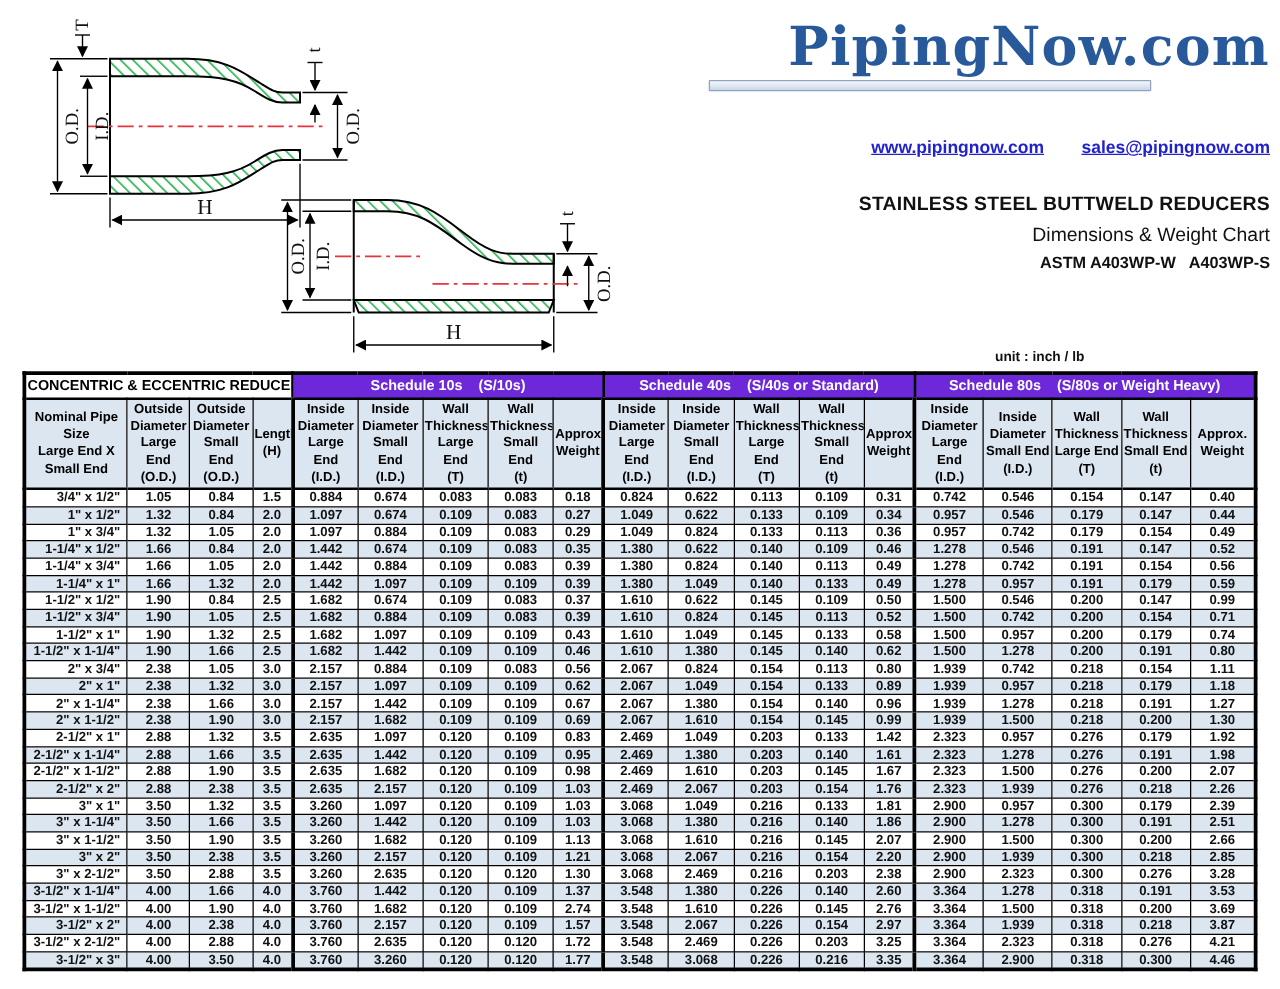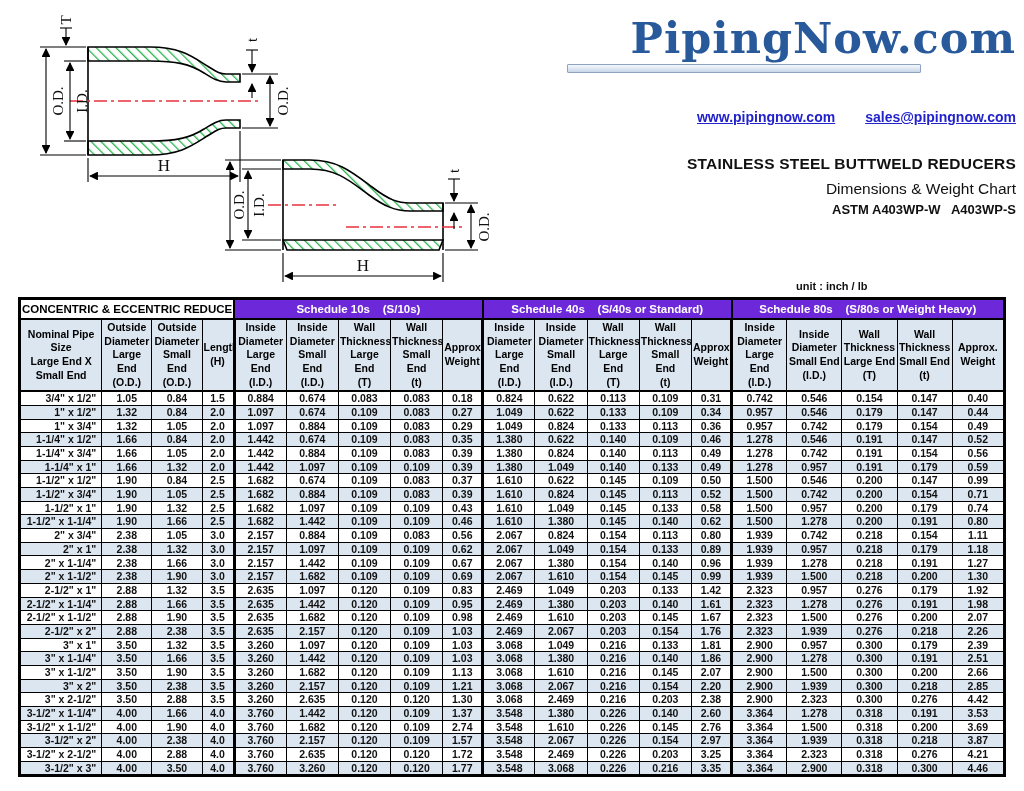--- a/index.html
+++ b/index.html
@@ -731,21 +731,21 @@
           <td>1.30</td>
           <td class="g-start">3.068</td>
           <td>2.469</td>
           <td>0.216</td>
           <td>0.203</td>
           <td>2.38</td>
           <td class="g-start">2.900</td>
           <td>2.323</td>
           <td>0.300</td>
           <td>0.276</td>
-          <td>4.42</td>
+          <td>3.28</td>
         </tr>
         <tr>
           <td class="size-col">3-1/2" x 1-1/4"</td>
           <td>4.00</td>
           <td>1.66</td>
           <td>4.0</td>
           <td class="g-start">3.760</td>
           <td>1.442</td>
           <td>0.120</td>
           <td>0.109</td>

